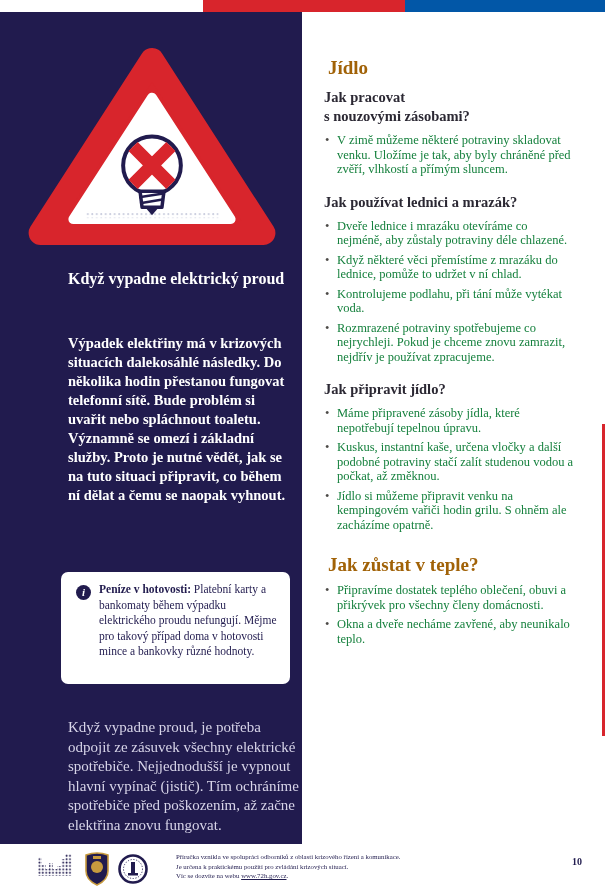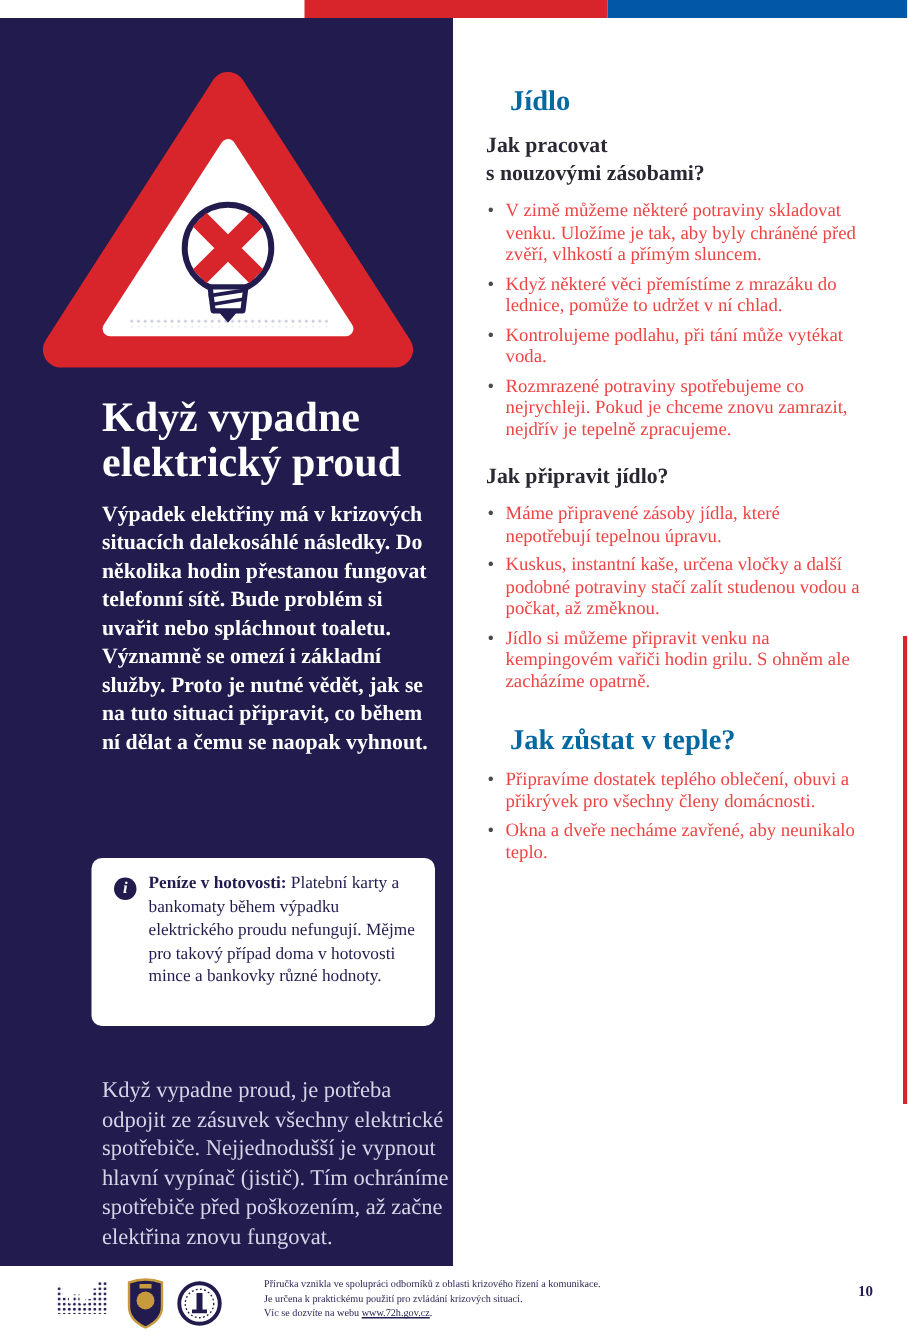--- a/index.html
+++ b/index.html
@@ -6,43 +6,43 @@
   .page{position:relative;width:605px;height:895px;background:#ffffff;overflow:hidden;
         font-family:"Liberation Serif", serif;}
   
   .topbar{position:absolute;top:0;height:12px;}
   .topbar.red{left:203px;width:202px;background:#d8252c;}
   .topbar.blue{left:405px;width:200px;background:#0257a7;}
   
   .panel{position:absolute;left:0;top:12px;width:302px;height:832px;background:#211b4e;}
   .sign{position:absolute;left:26px;top:30px;width:252px;height:204px;}
   .panel-title{position:absolute;left:68px;top:252px;width:225px;margin:0;
-               font-size:28px;line-height:30px;font-weight:bold;color:#ffffff;}
+               font-size:16px;line-height:30px;font-weight:bold;color:#ffffff;}
   .panel-intro{position:absolute;left:68px;top:322px;width:228px;margin:0;
                font-size:14.5px;line-height:19px;font-weight:bold;color:#ffffff;}
   .infobox{position:absolute;left:61px;top:560px;width:229px;height:112px;
            background:#ffffff;border-radius:7px;box-sizing:border-box;}
   .info-icon{position:absolute;left:15px;top:13px;width:15px;height:15px;border-radius:50%;
              background:#211b4e;color:#ffffff;font-size:11px;font-style:italic;font-weight:bold;
              text-align:center;line-height:15px;}
   .info-text{position:absolute;left:38px;top:10px;width:180px;margin:0;
              font-size:11.5px;line-height:15.5px;color:#211b4e;}
   .info-text b{font-weight:bold;}
   .panel-outro{position:absolute;left:68px;top:706px;width:234px;margin:0;
                font-size:15px;line-height:19.5px;font-weight:normal;color:#d7d4e8;}
   
   .rightcol{position:absolute;left:324px;top:55px;width:252px;}
-  .h2{margin:0 0 6px 16px;font-size:19px;line-height:25px;font-weight:bold;color:#0369a1;}
+  .h2{margin:0 0 6px 4px;font-size:19px;line-height:25px;font-weight:bold;color:#a16207;}
   .h2.spaced{margin-top:20px;}
   .h3{margin:16px 0 7px 0;font-size:14.5px;line-height:19px;font-weight:bold;color:#2b2833;
       white-space:pre-line;}
   .h3.first{margin-top:8px;}
   ul.bullets{list-style:none;margin:0;padding:0;}
   ul.bullets li{position:relative;padding-left:13px;margin:0 0 5px 0;width:238px;
-                font-size:12.5px;line-height:14.5px;color:#ef4444;}
+                font-size:12.5px;line-height:14.5px;color:#15803d;}
   ul.bullets li::before{content:"\2022";position:absolute;left:1px;top:0;color:#4c4a47;}
   
   .red-edge{position:absolute;right:0;top:424px;width:3px;height:312px;background:#d8252c;}
   
   .footer-logos{position:absolute;left:38px;top:851px;width:110px;height:36px;}
   .footer-text{position:absolute;left:176px;top:852px;width:300px;
                font-size:6.8px;line-height:9.6px;color:#221d4f;}
   .footer-text .link{text-decoration:underline;color:#221d4f;cursor:pointer;}
   .page-number{position:absolute;left:552px;top:856px;width:30px;text-align:right;
                font-size:10px;font-weight:bold;color:#221d4f;}
@@ -94,24 +94,26 @@
   <div class="rightcol">
 
     <h2 class="h2">Jídlo</h2>
 
     <h3 class="h3 first">Jak pracovat
 s nouzovými zásobami?</h3>
     <ul class="bullets">
       <li>V zimě můžeme některé potraviny skladovat venku. Uložíme je tak, aby byly chráněné před zvěří, vlhkostí a přímým sluncem.</li>
     </ul>
 
+    <h3 class="h3">Jak používat lednici a mrazák?</h3>
     <ul class="bullets">
+      <li>Dveře lednice i mrazáku otevíráme co nejméně, aby zůstaly potraviny déle chlazené.</li>
       <li>Když některé věci přemístíme z mrazáku do lednice, pomůže to udržet v ní chlad.</li>
       <li>Kontrolujeme podlahu, při tání může vytékat voda.</li>
-      <li>Rozmrazené potraviny spotřebujeme co nejrychleji. Pokud je chceme znovu zamrazit, nejdřív je tepelně zpracujeme.</li>
+      <li>Rozmrazené potraviny spotřebujeme co nejrychleji. Pokud je chceme znovu zamrazit, nejdřív je používat zpracujeme.</li>
     </ul>
 
     <h3 class="h3">Jak připravit jídlo?</h3>
     <ul class="bullets">
       <li>Máme připravené zásoby jídla, které nepotřebují tepelnou úpravu.</li>
       <li>Kuskus, instantní kaše, určena vločky a další podobné potraviny stačí zalít studenou vodou a počkat, až změknou.</li>
       <li>Jídlo si můžeme připravit venku na kempingovém vařiči hodin grilu. S ohněm ale zacházíme opatrně.</li>
     </ul>
 
     <h2 class="h2 spaced">Jak zůstat v teple?</h2>

